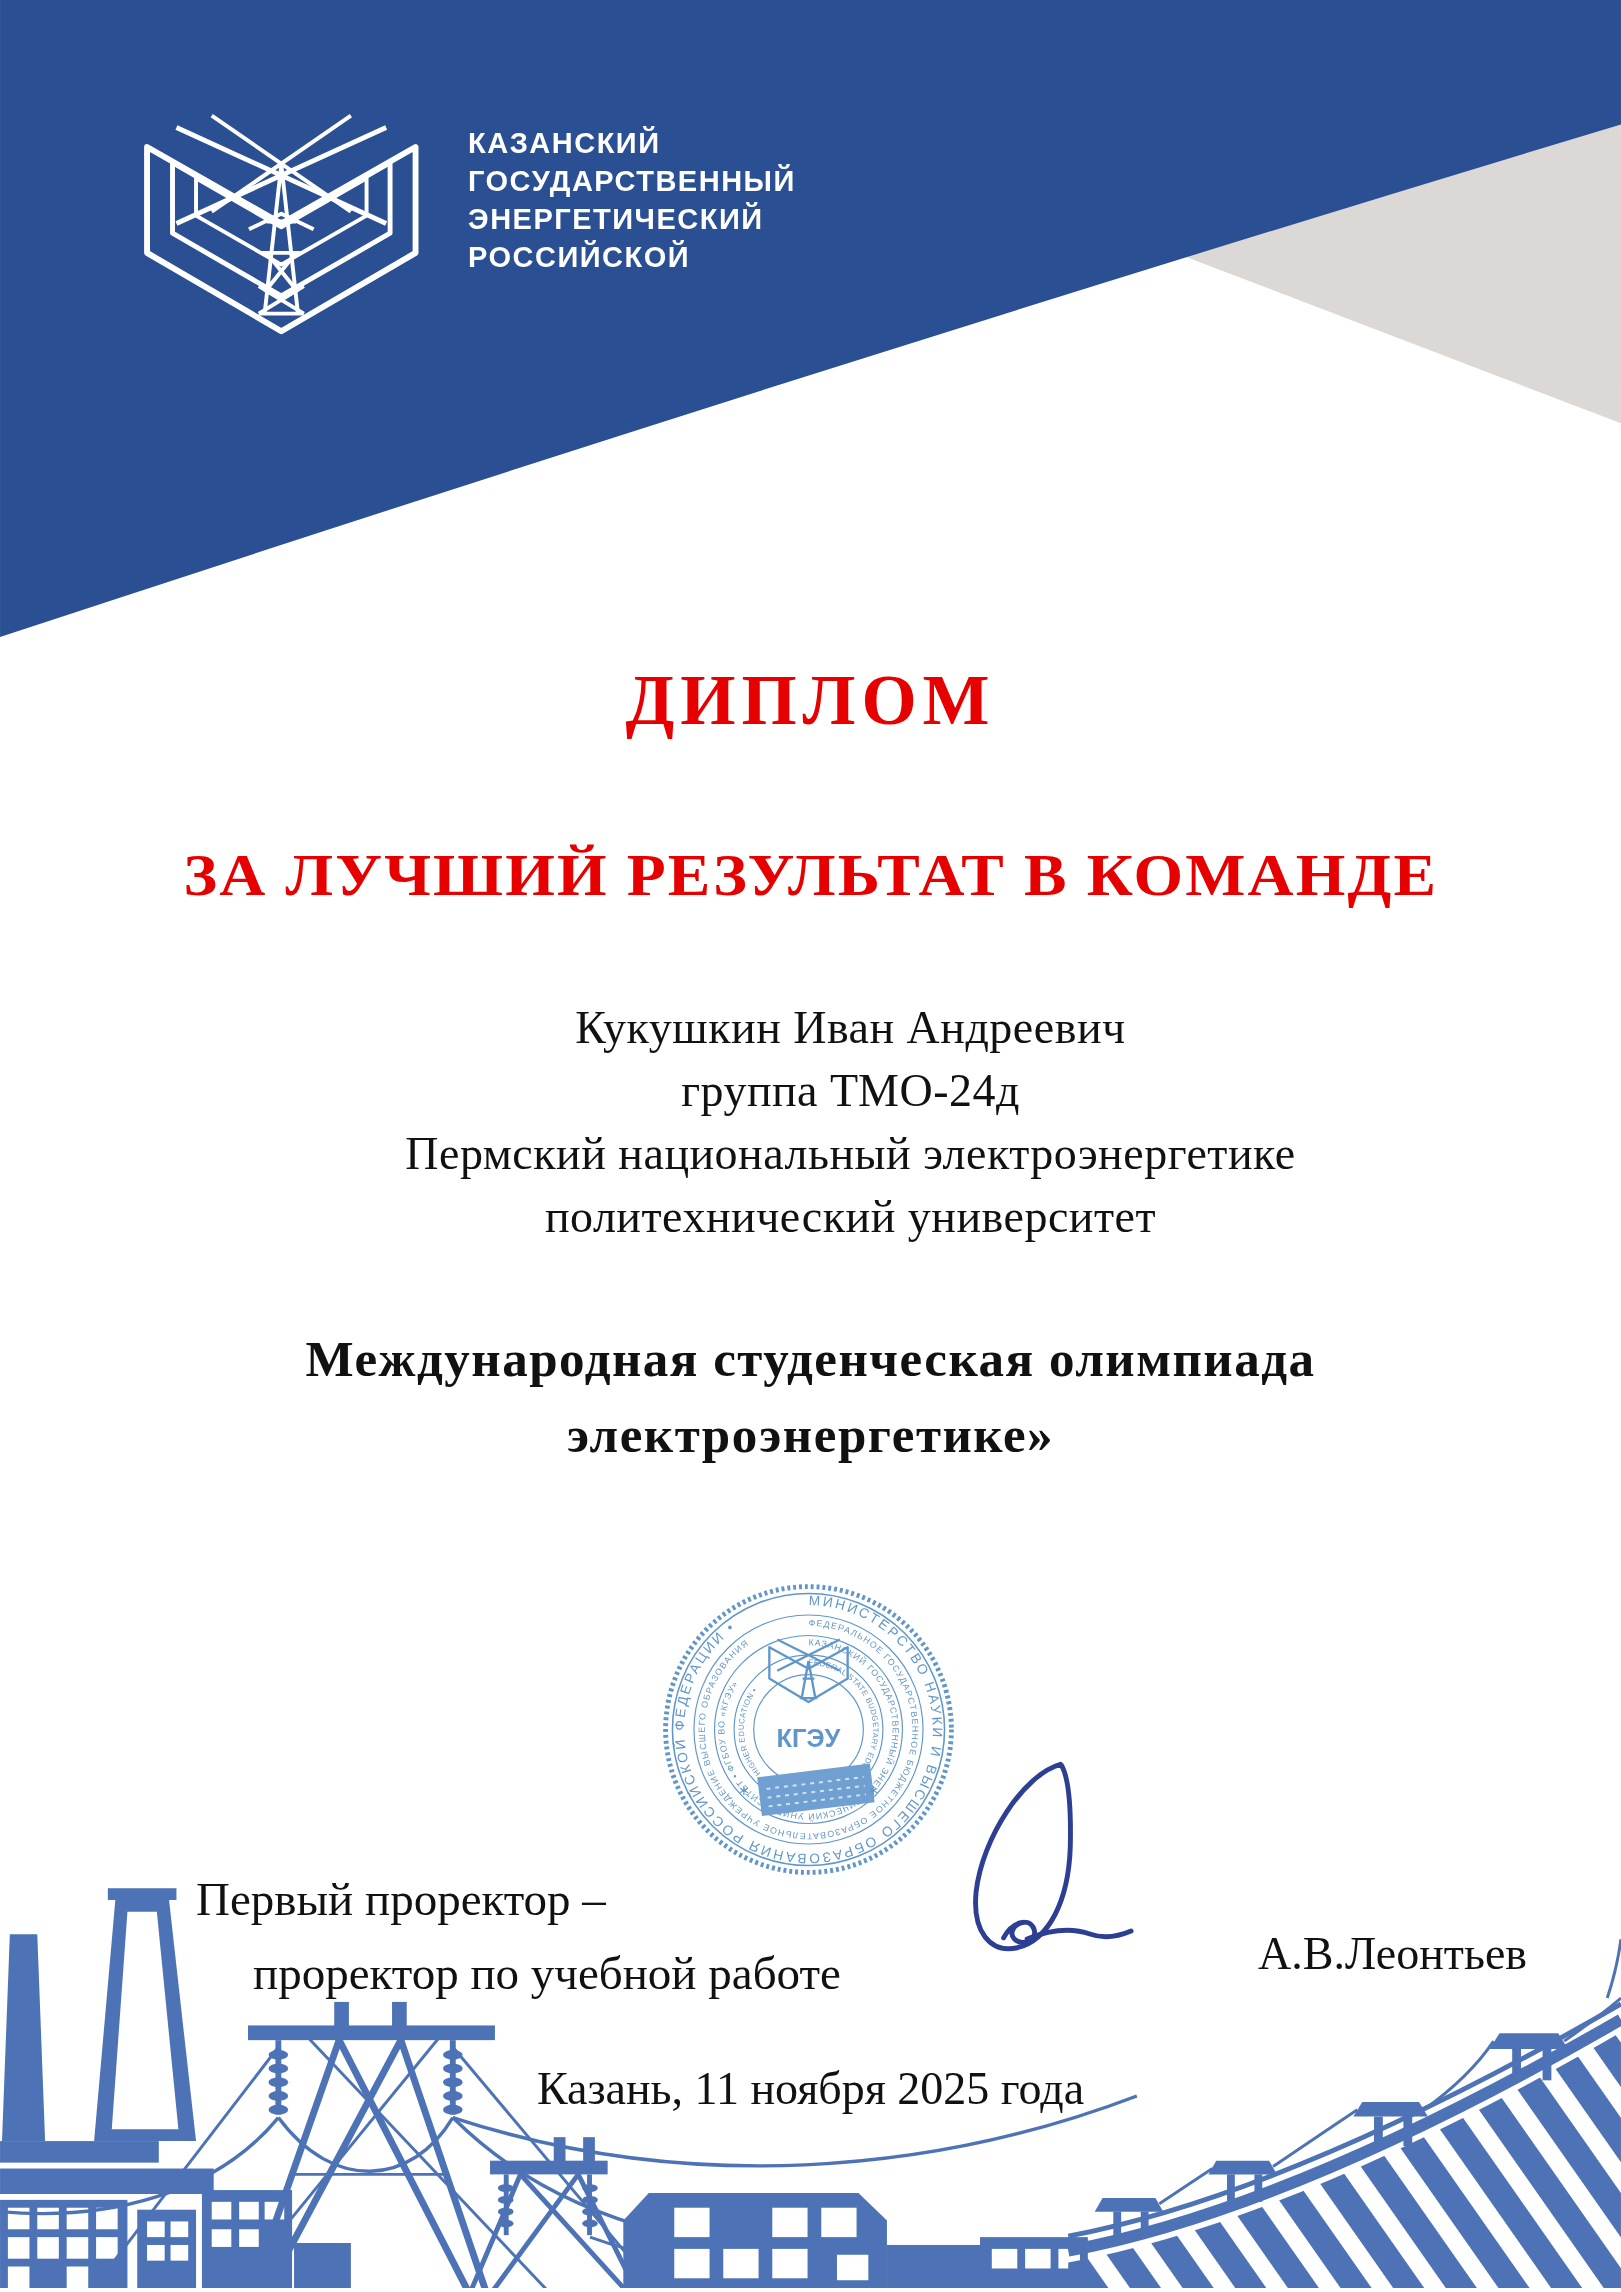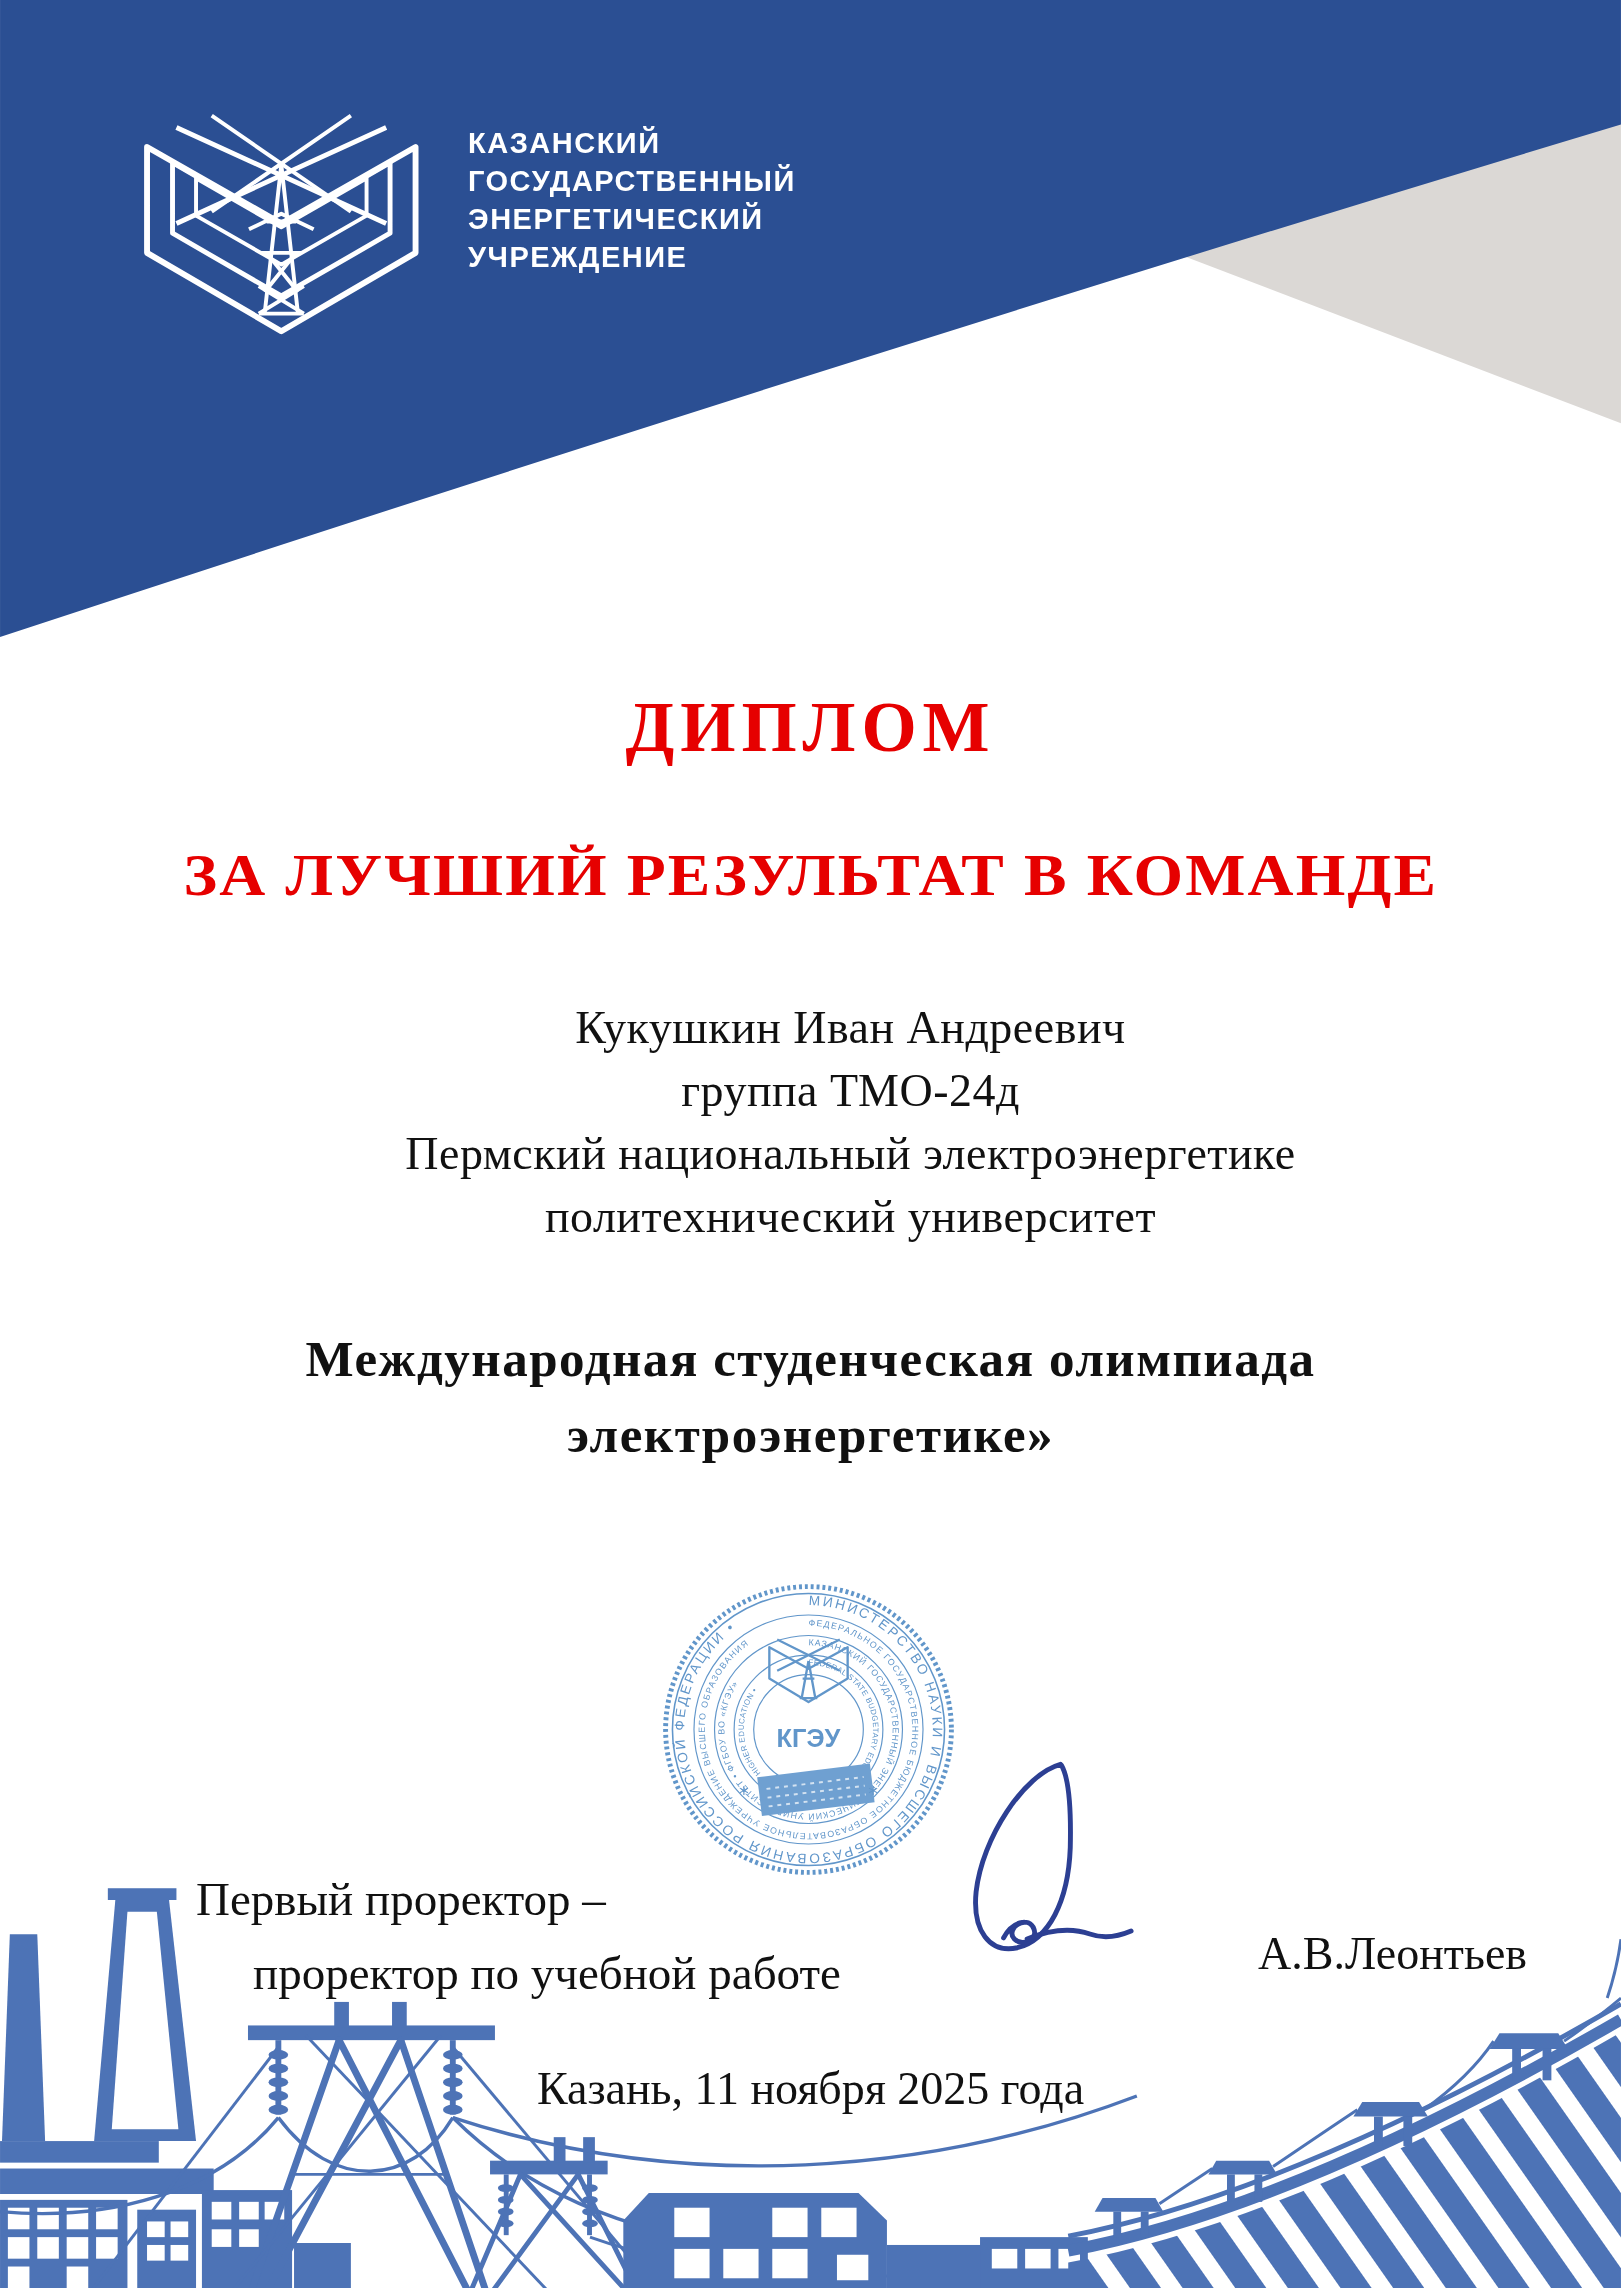--- a/index.html
+++ b/index.html
@@ -13,21 +13,21 @@
   
   .uni-name{
     position:absolute;left:468px;top:124px;color:#ffffff;
     font-family:"Liberation Sans","DejaVu Sans",sans-serif;
     font-weight:bold;font-size:29px;line-height:38px;letter-spacing:1.5px;
     white-space:nowrap;
   }
 
   
   .diploma-title{
-    position:absolute;left:0;top:690px;width:1621px;text-align:center;
+    position:absolute;left:0;top:663px;width:1621px;text-align:center;
     color:#e60000;font-weight:bold;font-size:71px;letter-spacing:5.9px;line-height:1.05;
   }
   .diploma-subtitle{
     position:absolute;left:0;top:845px;width:1621px;text-align:center;
     color:#e60000;font-weight:bold;font-size:59px;letter-spacing:2px;line-height:1.05;
   }
   .diploma-subtitle .stretch{display:inline-block;transform:scaleX(1.08);transform-origin:center;white-space:nowrap;}
 
   
   .recipient{
@@ -83,21 +83,21 @@
         <path d="M140,152 L172,192 M170,152 L138,192"></path>
         <path d="M132,214 H178 M132,214 L178,186 M178,214 L132,186"></path>
       </g>
     </g>
   </svg>
 
   <div class="uni-name">
     <div>КАЗАНСКИЙ</div>
     <div>ГОСУДАРСТВЕННЫЙ</div>
     <div>ЭНЕРГЕТИЧЕСКИЙ</div>
-    <div>УЧРЕЖДЕНИЕ</div>
+    <div>РОССИЙСКОЙ</div>
   </div>
 
   <div class="diploma-title">ДИПЛОМ</div>
 
   <div class="diploma-subtitle">
     <span class="stretch">ЗА ЛУЧШИЙ РЕЗУЛЬТАТ В КОМАНДЕ</span>
   </div>
 
   <div class="recipient">
     <div>Кукушкин Иван Андреевич</div>

